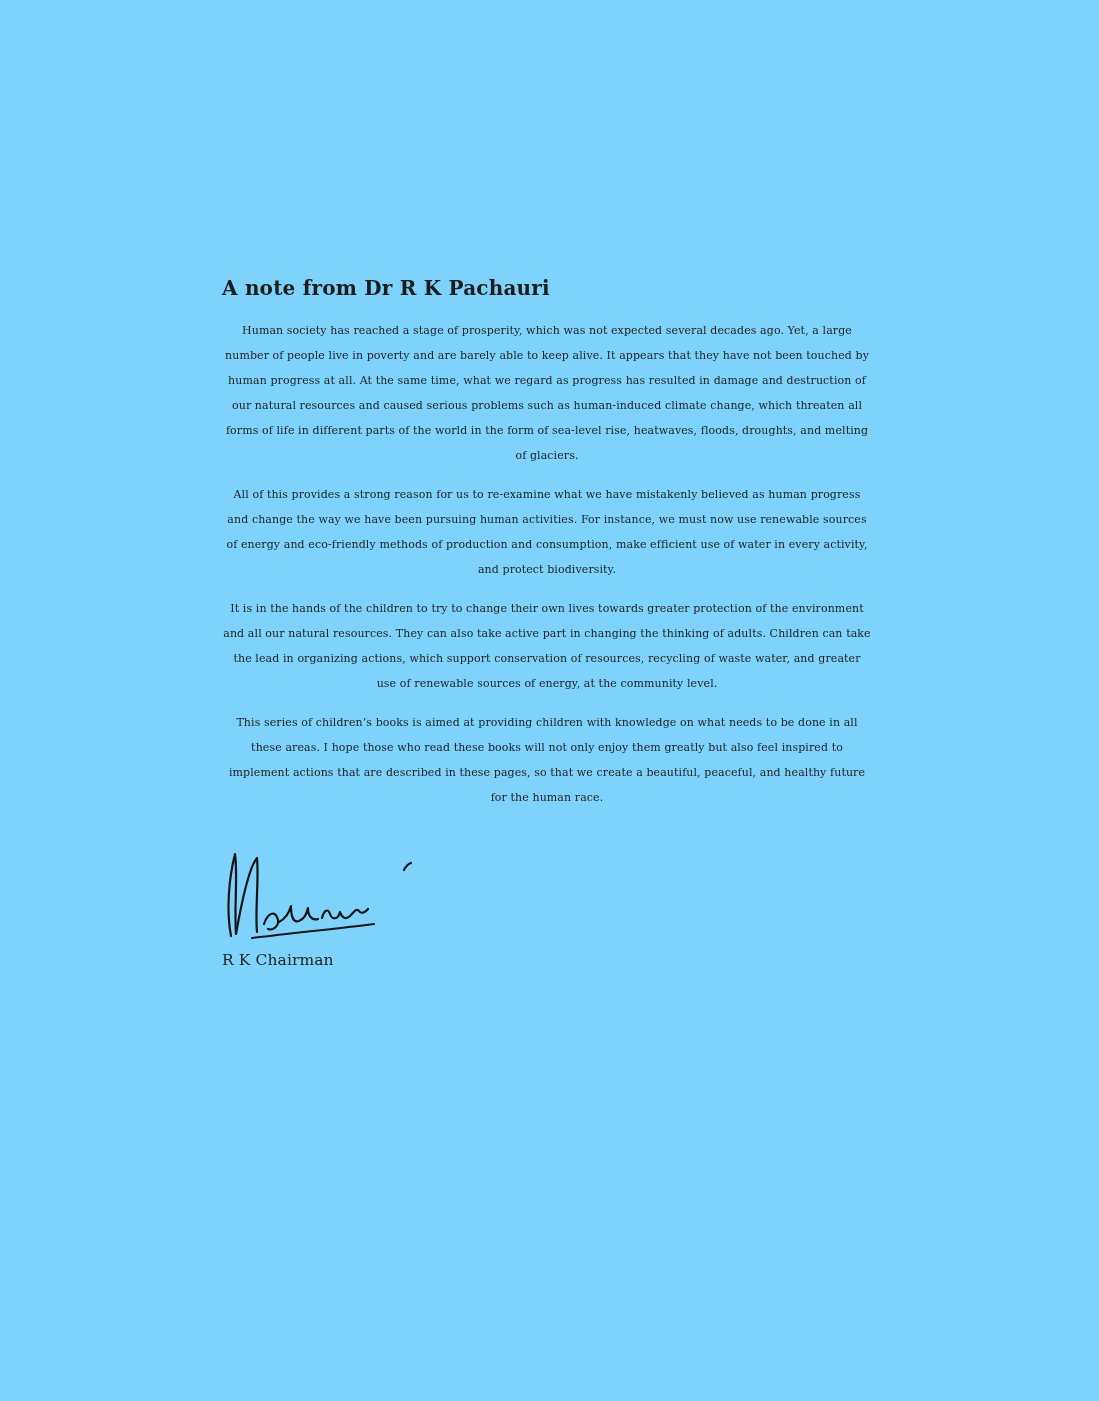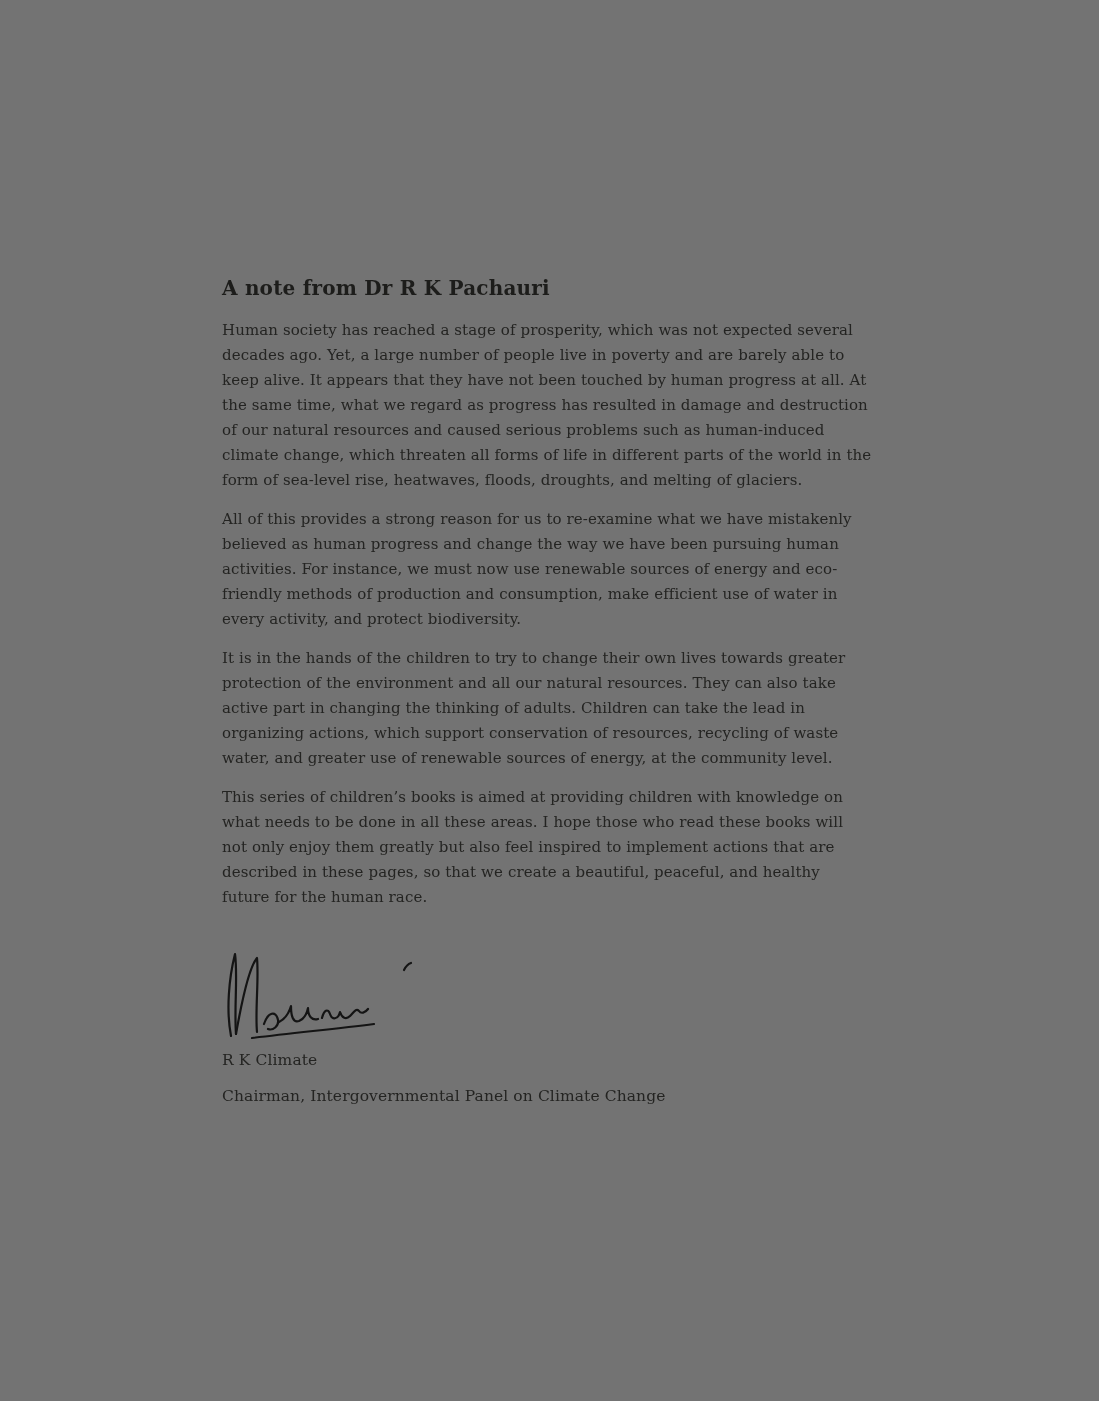--- a/index.html
+++ b/index.html
@@ -11,41 +11,42 @@
     position: relative;
     width: 1099px;
     height: 1401px;
     font-family: "DejaVu Serif", "Liberation Serif", serif;
     color: #1d1d1b;
     overflow: hidden;
   }
   .page {
     position: absolute;
     inset: 0;
-    background: #737373;
+    background: #7dd3fc;
   }
   .content {
     position: absolute;
     left: 222px;
     top: 276px;
     width: 650px;
   }
   .note-title {
     font-size: 20px;
     font-weight: 600;
     letter-spacing: 0.2px;
     margin: 0 0 18px 0;
     color: #1d1d1b;
   }
   .body-paragraph {
-    font-size: 15px;
+    font-size: 11px;
     line-height: 25px;
     margin: 0 0 14px 0;
     color: #242422;
     letter-spacing: 0.1px;
+    text-align: center;
   }
   .signature-block {
     margin-top: 38px;
   }
   .signature-svg {
     display: block;
     margin: 0 0 8px 0;
   }
   .sig-line {
     font-size: 15.5px;
@@ -80,20 +81,19 @@
         <path d="M42,76 c4,-12 12,-14 14,-4 c1,6 -5,11 -10,9"></path>
         <path d="M57,74 c6,-3 10,-9 12,-16 c0,10 2,17 8,15 c5,-2 8,-8 9,-13 c0,8 4,13 10,11"></path>
 
         <path d="M100,70 c2,-8 6,-10 8,-4 c2,6 8,6 10,-2 c2,6 6,8 10,4 c4,-4 6,-8 9,-5 c2,3 6,2 9,-2"></path>
 
         <path d="M30,90 C70,85 112,81 152,76"></path>
 
         <path d="M182,22 c2,-4 4,-6 7,-7"></path>
       </svg>
 
-      <div class="sig-line">R K Climate</div>
+      <div class="sig-line">R K Chairman</div>
 
 
-      <div class="sig-line">Chairman, Intergovernmental Panel on Climate Change</div>
     </div>
 
   </div>
 </div>
 
 </body></html>

